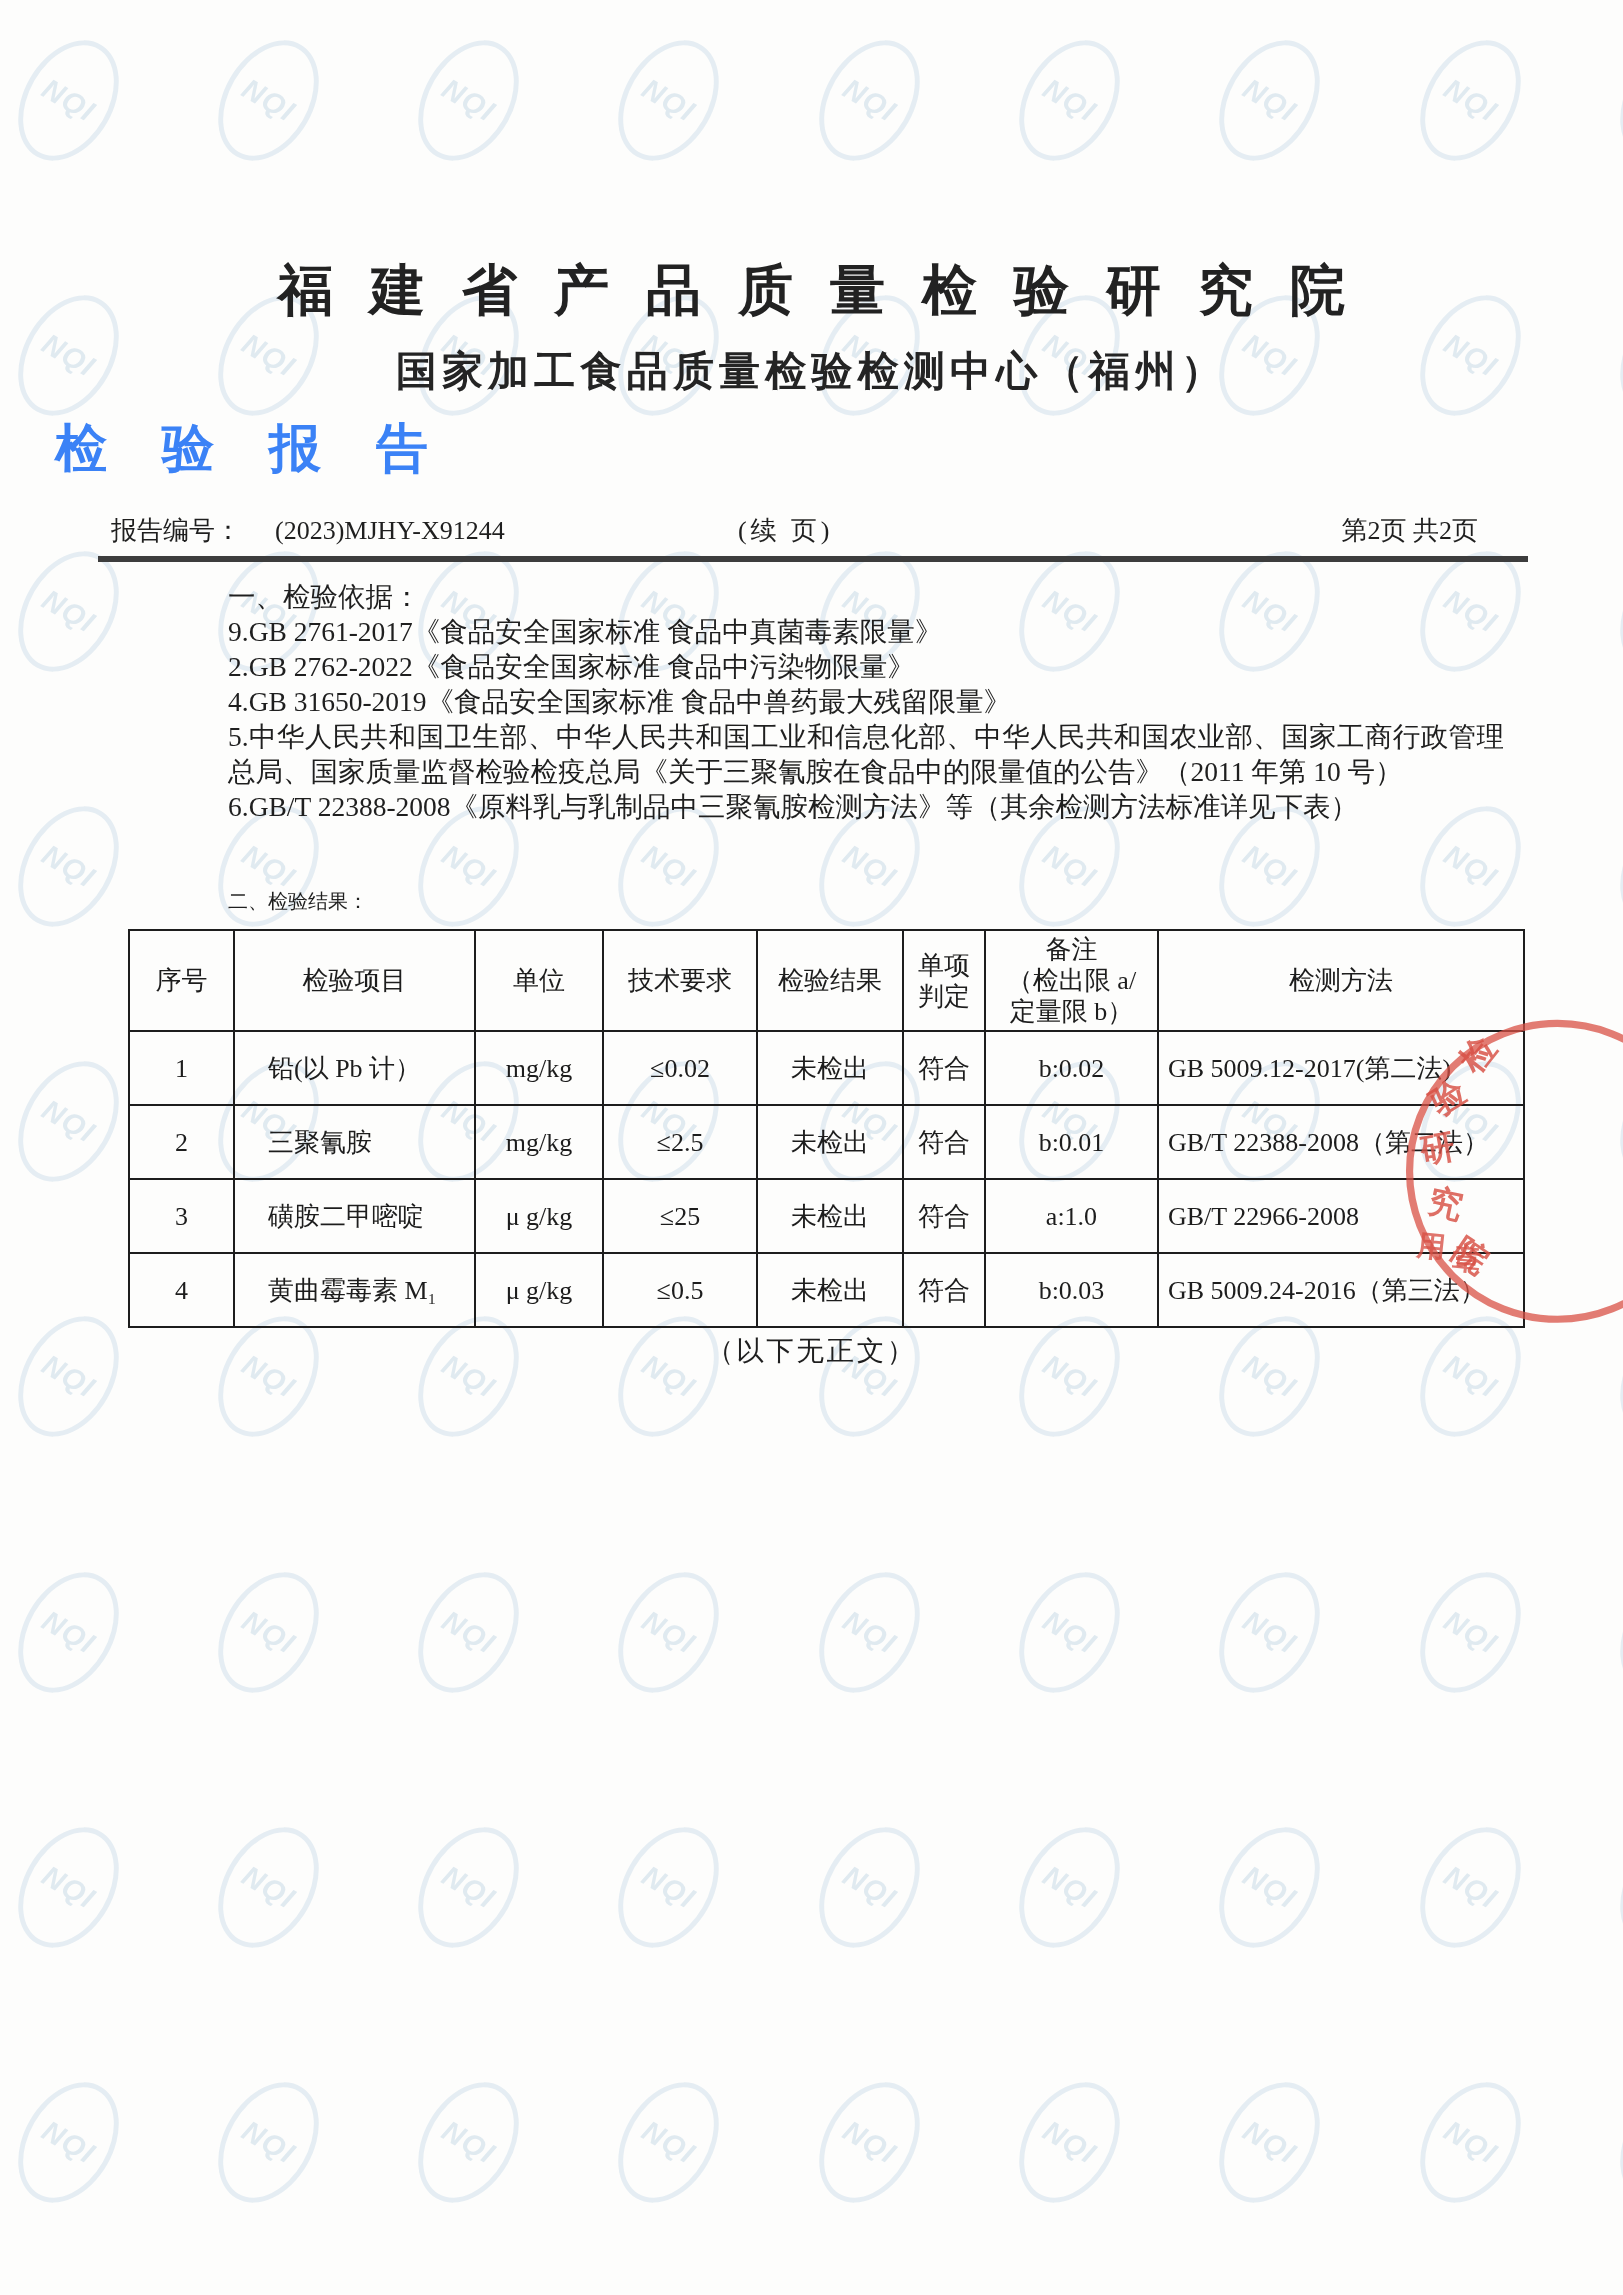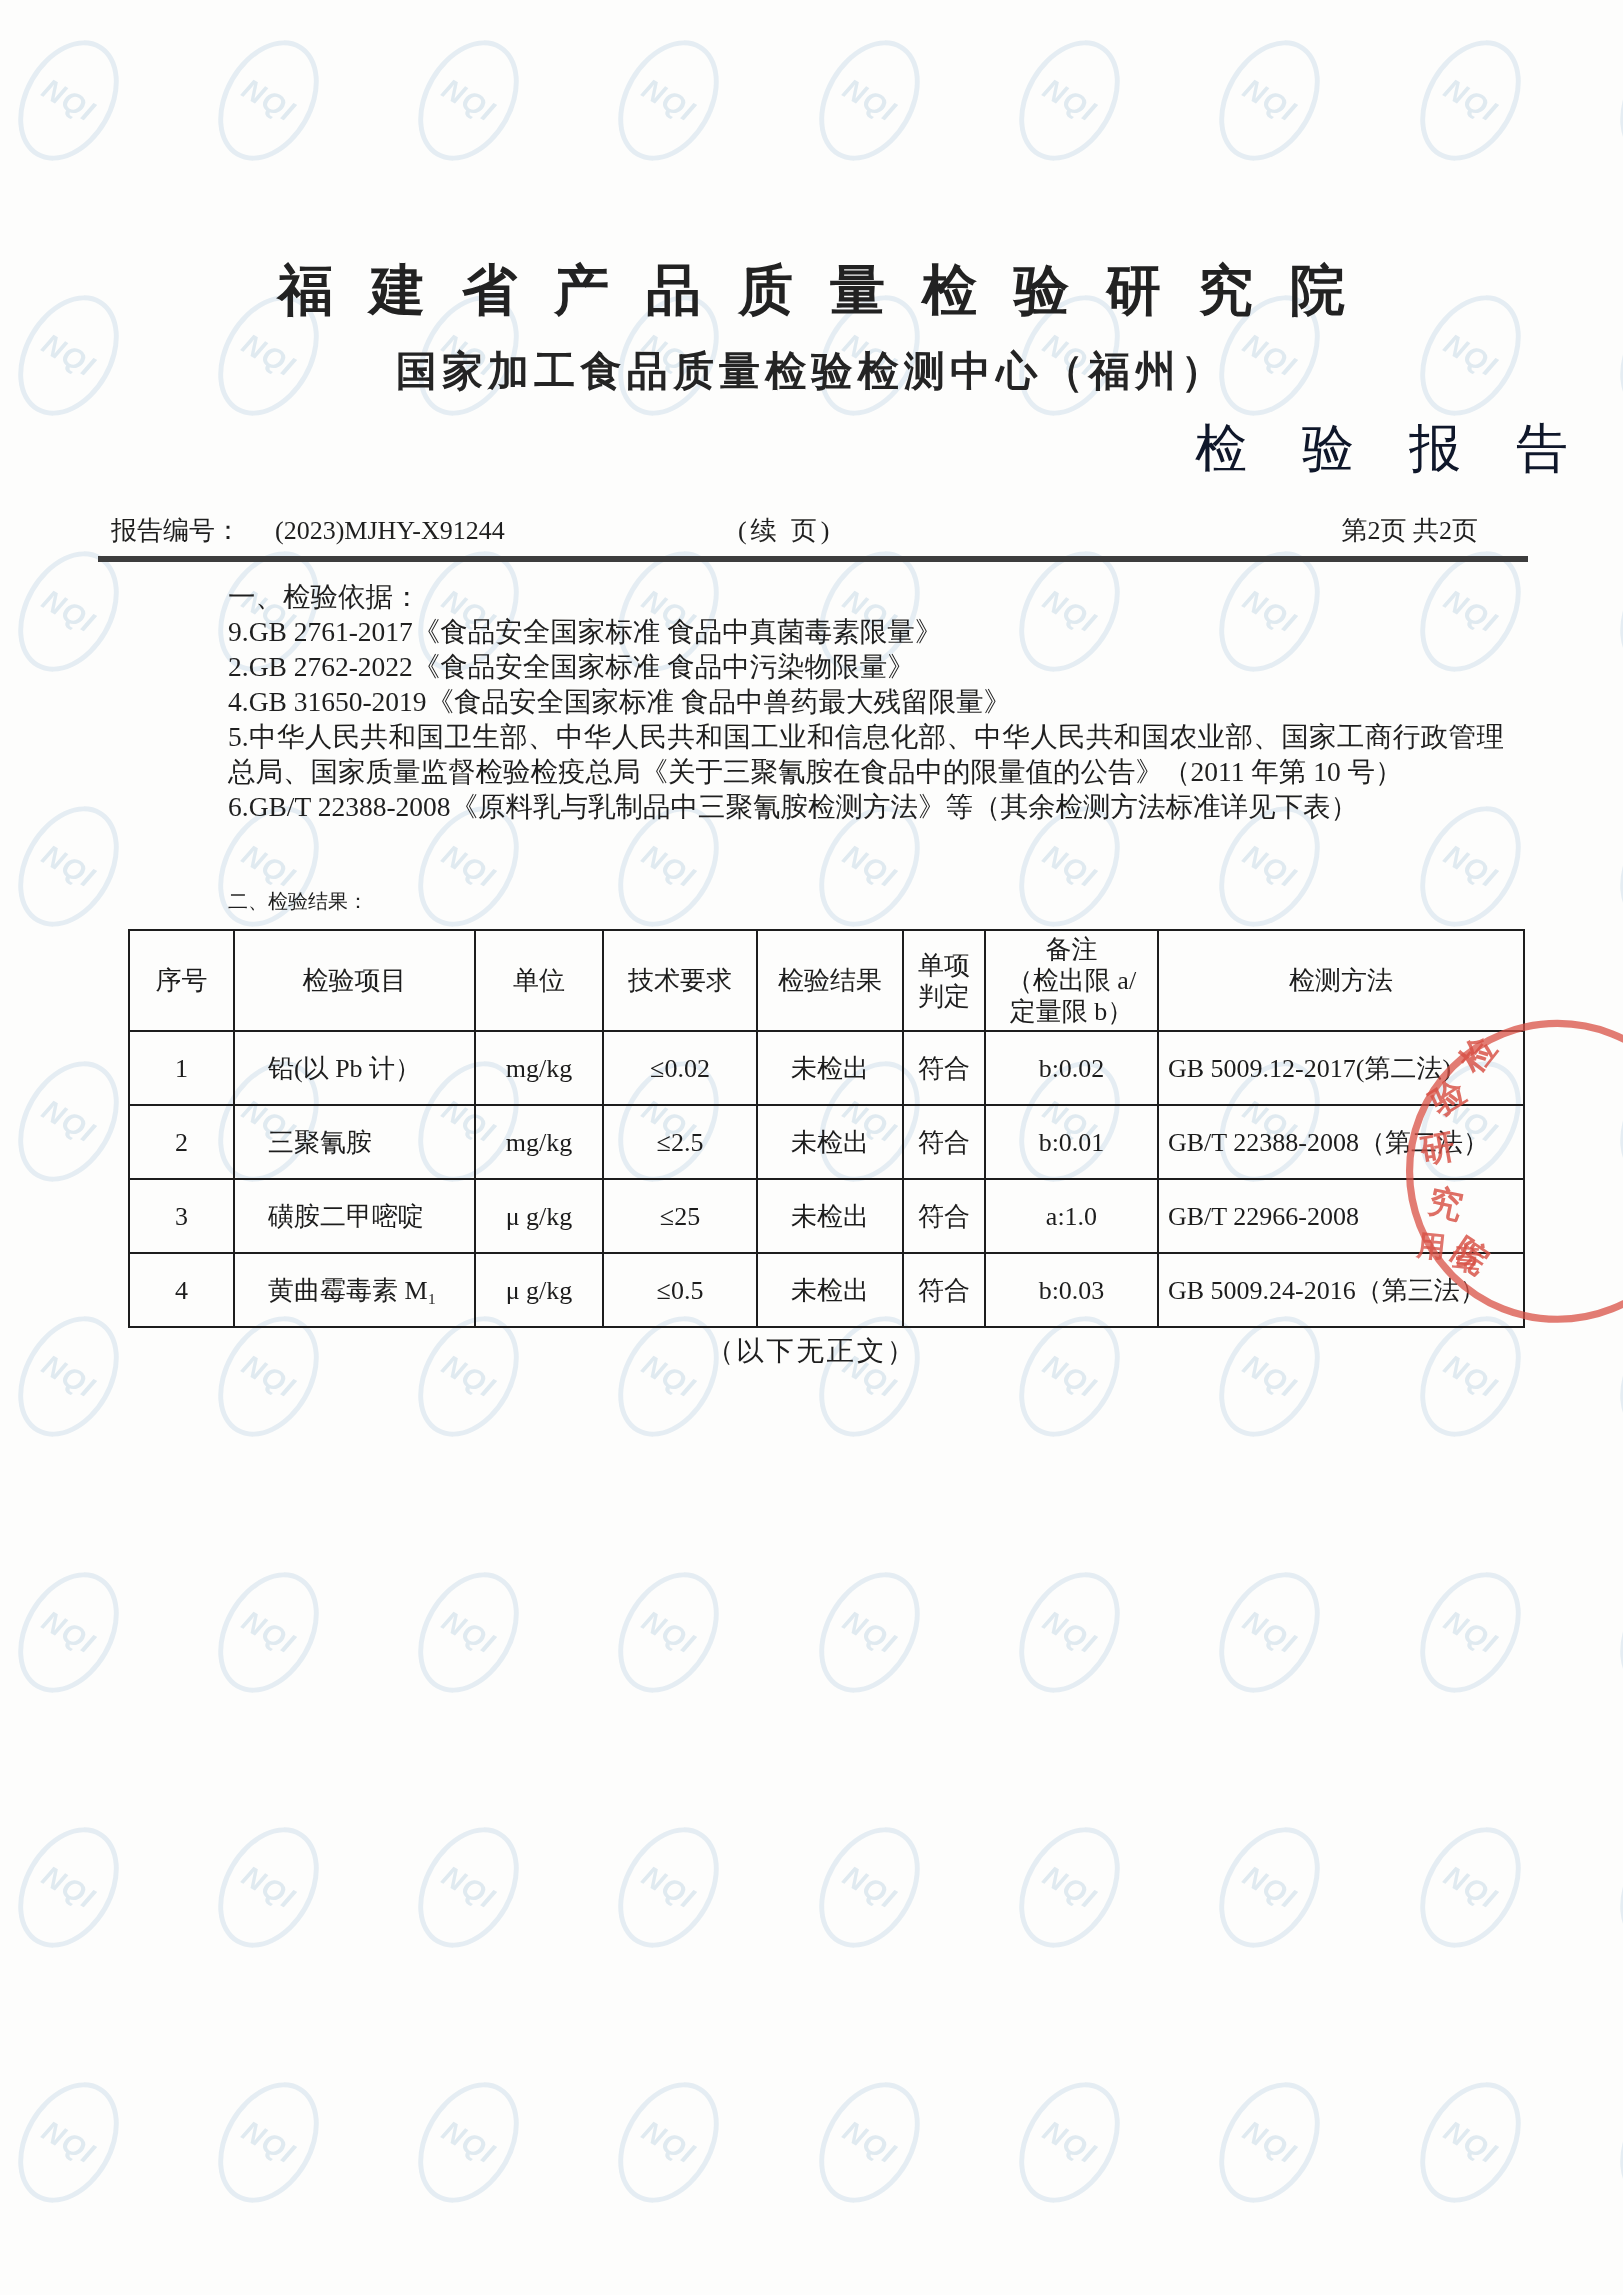--- a/index.html
+++ b/index.html
@@ -38,23 +38,23 @@
   }
   #title-center{
     top:344px;left:0;width:100%;
     text-align:center;
     font-family:"Liberation Sans","DejaVu Sans",sans-serif;
     font-weight:900;font-size:41px;letter-spacing:5.2px;
     color:#242424;white-space:nowrap;
   }
   #title-doc{
     top:414px;left:0;width:100%;
-    text-align:right;font-weight:normal;
+    text-align:left;font-weight:bold;
     font-size:52px;letter-spacing:55px;text-indent:55px;
-    white-space:nowrap;color:#0f172a;
+    white-space:nowrap;color:#3b82f6;
   }
   #info-row{top:513px;left:0;width:100%;height:34px;font-size:26px;}
   #info-left{position:absolute;left:111px;top:0;white-space:nowrap;}
   #report-number{margin-left:34px;font-family:"Liberation Serif","DejaVu Serif",serif;}
   #continuation-note{position:absolute;left:738px;top:0;white-space:nowrap;letter-spacing:3.9px;}
   #page-indicator{position:absolute;right:145px;top:0;white-space:nowrap;}
   #header-rule{top:556px;left:98px;width:1430px;height:5.9px;background:#3d3d3d;}
   #basis-heading{top:579px;left:228px;font-size:27.5px;white-space:nowrap;}
   #basis-list{top:614px;left:228px;width:1276px;font-size:27.5px;line-height:35px;
     text-align:justify;word-break:break-all;}

